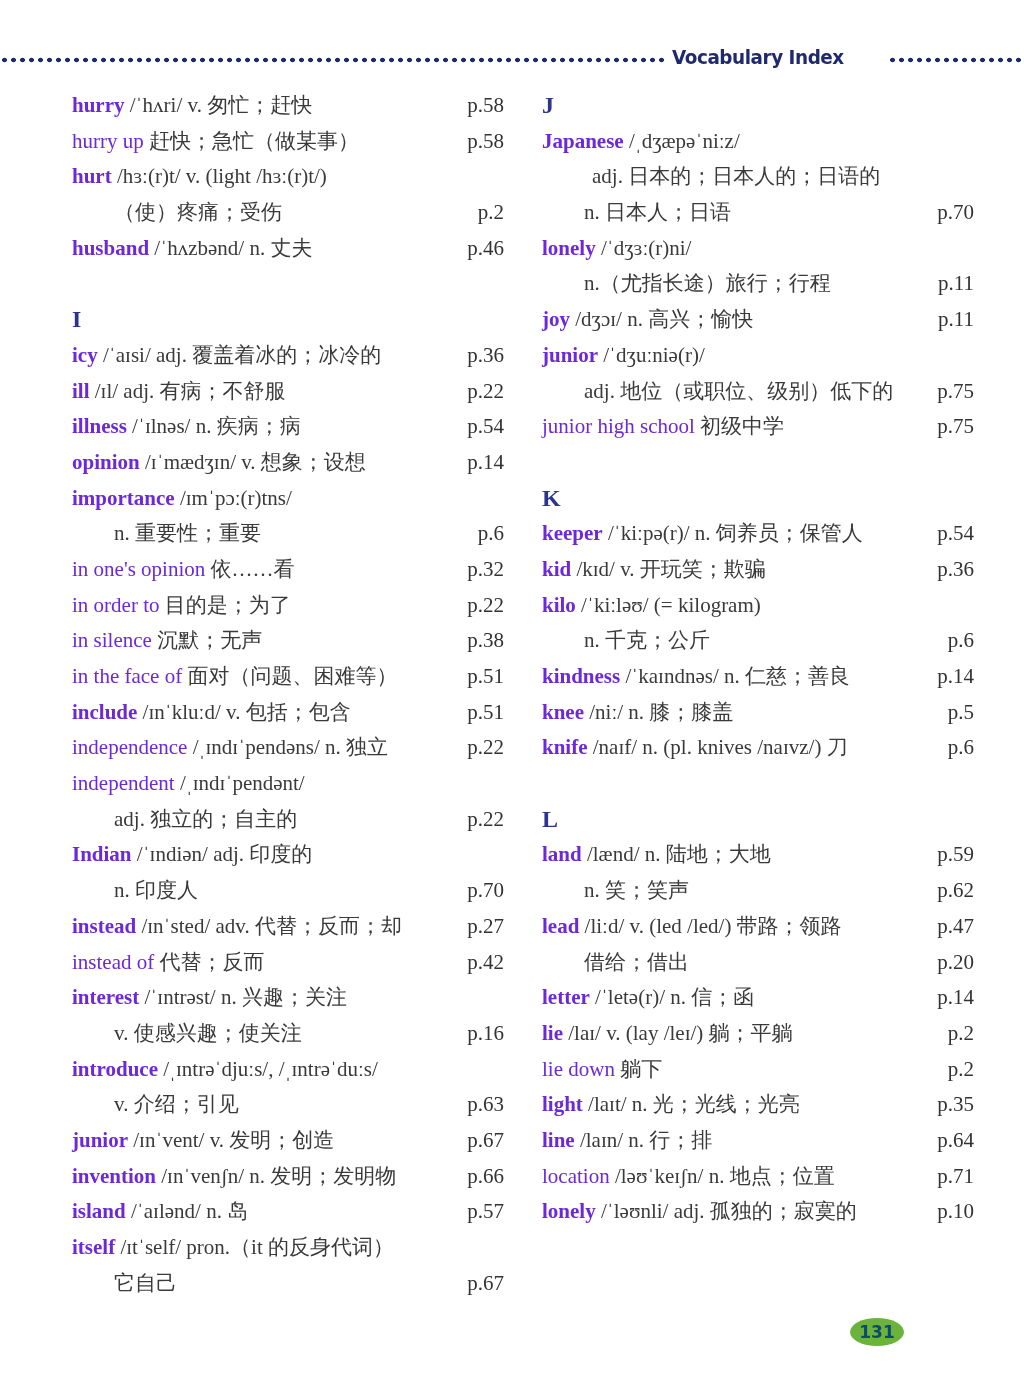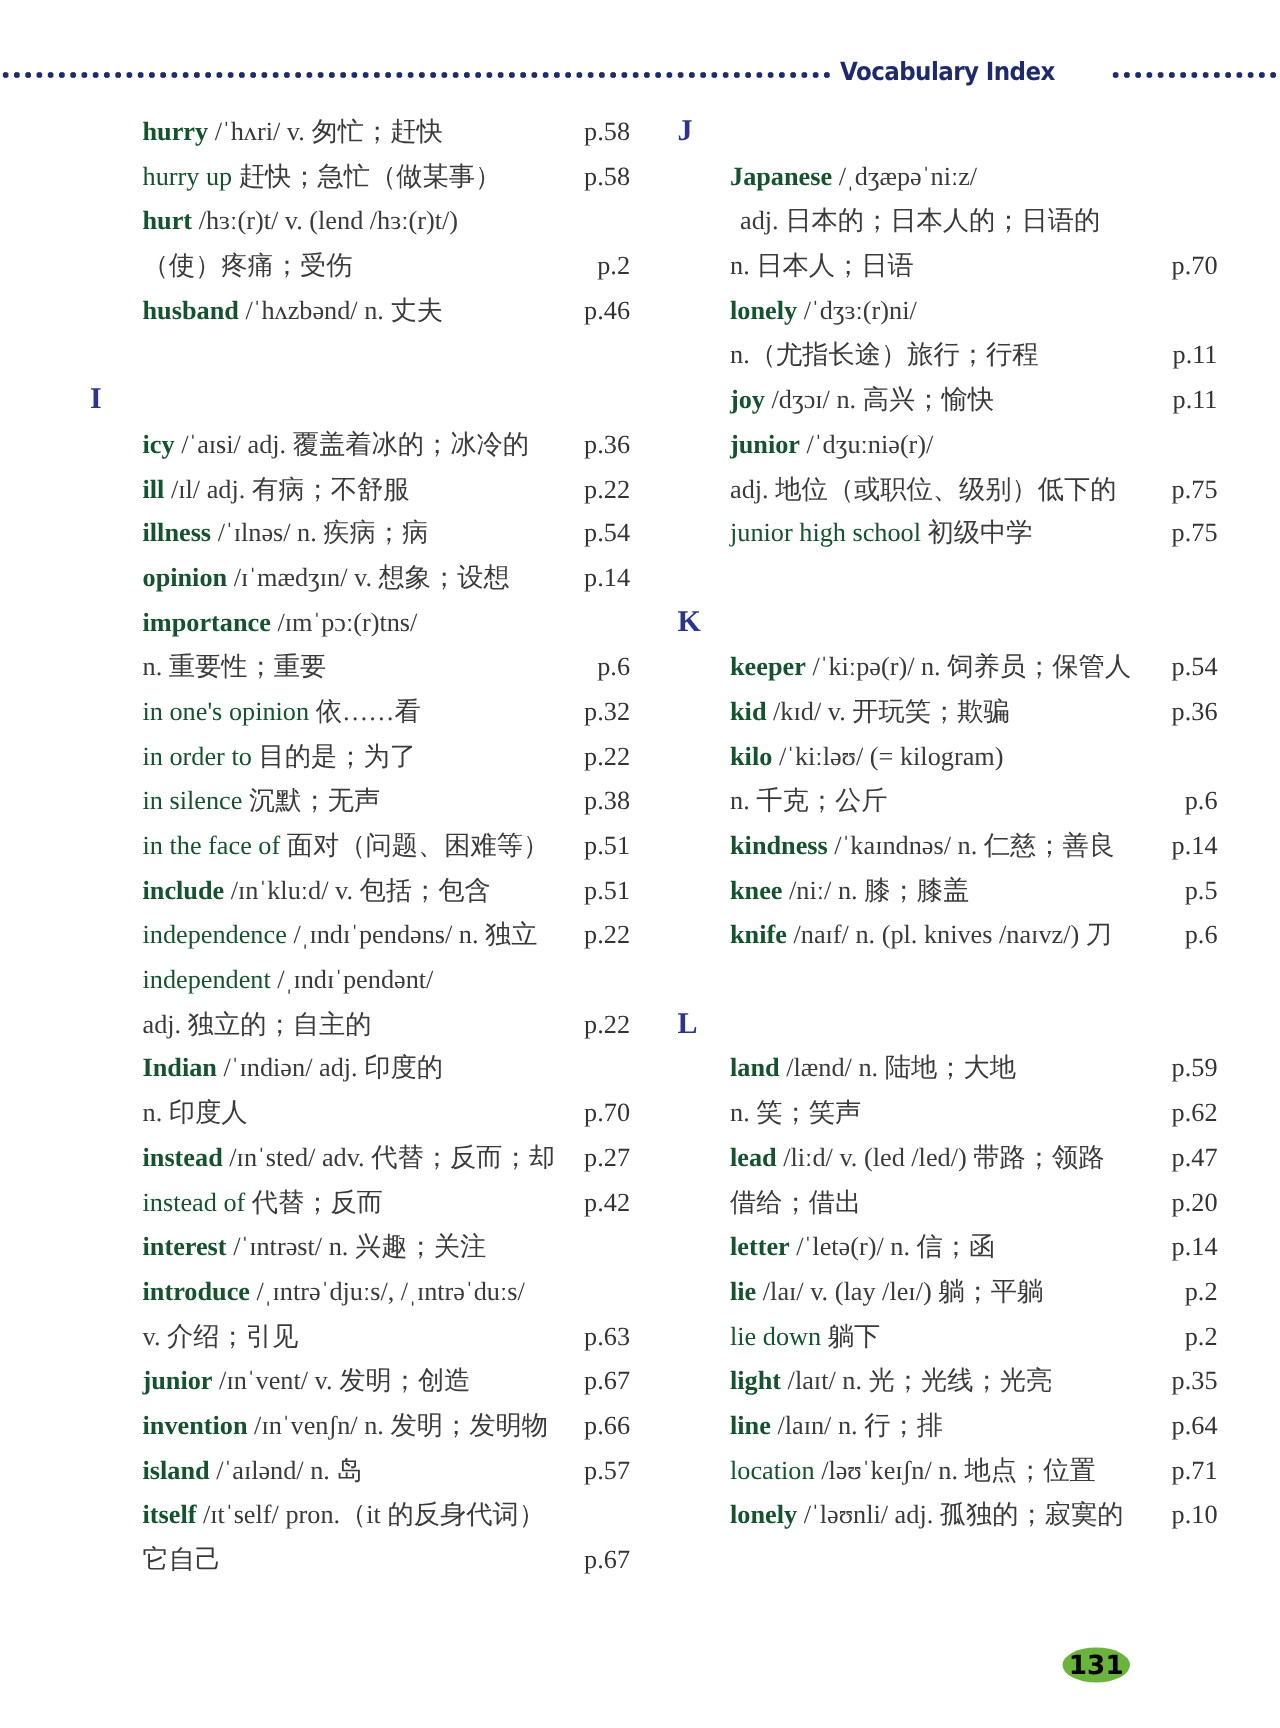--- a/index.html
+++ b/index.html
@@ -15,45 +15,45 @@
   .dots.right { left: 888px; width: 136px; }
   .header-title { position: absolute; left: 672px; top: 1px; font-family: "DejaVu Sans", sans-serif;
     font-weight: bold; font-size: 20px; color: #1f2a6e; letter-spacing: -0.5px; transform: scaleX(0.92); transform-origin: left; }
 
   .column { position: absolute; top: 88px; }
   .col-left { left: 72px; width: 432px; }
   .col-right { left: 542px; width: 432px; }
   .row { height: 35.7px; line-height: 35.7px; font-size: 21px; position: relative; white-space: nowrap; }
   .row.letter { color: #2b3590; font-weight: bold; font-size: 24px; }
   .row.blank { }
-  .row .hw { font-weight: bold; color: #14532d; margin-left: 42px; }
+  .row .hw { font-weight: bold; color: #6d28d9; }
   .row .hw.plain { font-weight: normal; }
   .row .rest { color: #3a3a3a; }
   .row.indent .rest { padding-left: 42px; }
   .row.indent2 .rest { padding-left: 50px; }
   .row .page { position: absolute; right: 0; top: 0; color: #333; }
   .pagenum {
     position: absolute; left: 850px; top: 1318px; width: 54px; height: 28px; border-radius: 50%;
-    background: #6cb33e; color: #000000; font-family: "DejaVu Sans", sans-serif; font-weight: bold;
-    font-size: 21px; line-height: 28px; text-align: center;
+    background: #6cb33e; color: #0c4a6e; font-family: "DejaVu Sans", sans-serif; font-weight: bold;
+    font-size: 17px; line-height: 28px; text-align: center;
   }
 </style>
 </head>
 <body>
 
 <div class="header">
   <div class="dots left"></div>
   <div class="header-title">Vocabulary Index</div>
   <div class="dots right"></div>
 </div>
 
 <div class="column col-left" id="col0">
     <div class="row"><span class="hw">hurry</span><span class="rest"> /ˈhʌri/ v. 匆忙；赶快</span><span class="page">p.58</span></div>
     <div class="row"><span class="hw plain">hurry up</span><span class="rest"> 赶快；急忙（做某事）</span><span class="page">p.58</span></div>
-    <div class="row"><span class="hw">hurt</span><span class="rest"> /hɜː(r)t/ v. (lend /hɜː(r)t/)</span><span class="page"></span></div>
+    <div class="row"><span class="hw">hurt</span><span class="rest"> /hɜː(r)t/ v. (light /hɜː(r)t/)</span><span class="page"></span></div>
     <div class="row indent"><span class="rest">（使）疼痛；受伤</span><span class="page">p.2</span></div>
     <div class="row"><span class="hw">husband</span><span class="rest"> /ˈhʌzbənd/ n. 丈夫</span><span class="page">p.46</span></div>
     <div class="row blank"></div>
     <div class="row letter">I</div>
     <div class="row"><span class="hw">icy</span><span class="rest"> /ˈaɪsi/ adj. 覆盖着冰的；冰冷的</span><span class="page">p.36</span></div>
     <div class="row"><span class="hw">ill</span><span class="rest"> /ɪl/ adj. 有病；不舒服</span><span class="page">p.22</span></div>
     <div class="row"><span class="hw">illness</span><span class="rest"> /ˈɪlnəs/ n. 疾病；病</span><span class="page">p.54</span></div>
     <div class="row"><span class="hw">opinion</span><span class="rest"> /ɪˈmædʒɪn/ v. 想象；设想</span><span class="page">p.14</span></div>
     <div class="row"><span class="hw">importance</span><span class="rest"> /ɪmˈpɔː(r)tns/</span><span class="page"></span></div>
     <div class="row indent"><span class="rest">n. 重要性；重要</span><span class="page">p.6</span></div>
@@ -63,20 +63,21 @@
     <div class="row"><span class="hw plain">in the face of</span><span class="rest">  面对（问题、困难等）</span><span class="page">p.51</span></div>
     <div class="row"><span class="hw">include</span><span class="rest"> /ɪnˈkluːd/ v. 包括；包含</span><span class="page">p.51</span></div>
     <div class="row"><span class="hw plain">independence</span><span class="rest"> /ˌɪndɪˈpendəns/ n. 独立</span><span class="page">p.22</span></div>
     <div class="row"><span class="hw plain">independent</span><span class="rest"> /ˌɪndɪˈpendənt/</span><span class="page"></span></div>
     <div class="row indent"><span class="rest">adj. 独立的；自主的</span><span class="page">p.22</span></div>
     <div class="row"><span class="hw">Indian</span><span class="rest"> /ˈɪndiən/ adj. 印度的</span><span class="page"></span></div>
     <div class="row indent"><span class="rest">n. 印度人</span><span class="page">p.70</span></div>
     <div class="row"><span class="hw">instead</span><span class="rest"> /ɪnˈsted/ adv. 代替；反而；却</span><span class="page">p.27</span></div>
     <div class="row"><span class="hw plain">instead of</span><span class="rest">  代替；反而</span><span class="page">p.42</span></div>
     <div class="row"><span class="hw">interest</span><span class="rest"> /ˈɪntrəst/ n. 兴趣；关注</span><span class="page"></span></div>
+    <div class="row indent"><span class="rest">v. 使感兴趣；使关注</span><span class="page">p.16</span></div>
     <div class="row"><span class="hw">introduce</span><span class="rest"> /ˌɪntrəˈdjuːs/, /ˌɪntrəˈduːs/</span><span class="page"></span></div>
     <div class="row indent"><span class="rest">v. 介绍；引见</span><span class="page">p.63</span></div>
     <div class="row"><span class="hw">junior</span><span class="rest"> /ɪnˈvent/ v. 发明；创造</span><span class="page">p.67</span></div>
     <div class="row"><span class="hw">invention</span><span class="rest"> /ɪnˈvenʃn/ n. 发明；发明物</span><span class="page">p.66</span></div>
     <div class="row"><span class="hw">island</span><span class="rest"> /ˈaɪlənd/ n. 岛</span><span class="page">p.57</span></div>
     <div class="row"><span class="hw">itself</span><span class="rest"> /ɪtˈself/ pron.（it 的反身代词）</span><span class="page"></span></div>
     <div class="row indent"><span class="rest">它自己</span><span class="page">p.67</span></div>
   </div>
 <div class="column col-right" id="col1">
     <div class="row letter">J</div>

